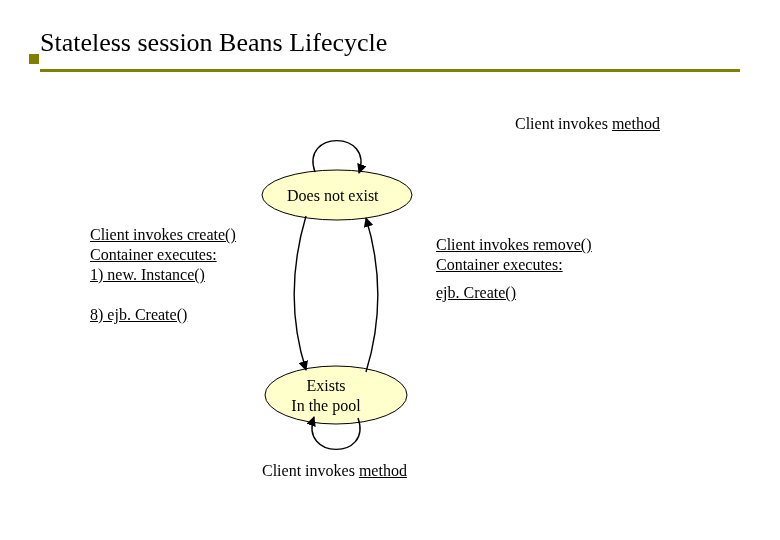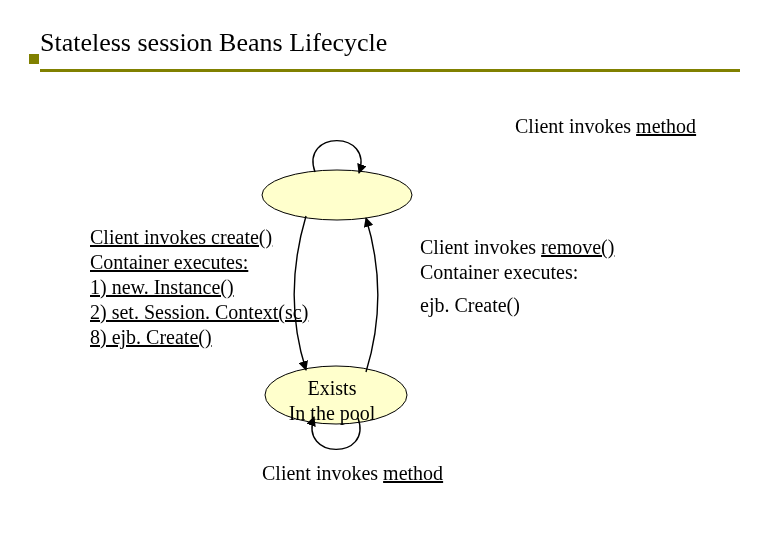--- a/index.html
+++ b/index.html
@@ -33,21 +33,21 @@
   }
   .bullet {
     position: absolute;
     left: 29px;
     top: 54px;
     width: 10px;
     height: 10px;
     background: #808000;
   }
   .text {
-    font-size: 20px;
+    font-size: 16px;
     line-height: 1.25;
   }
   .underline { text-decoration: underline; }
   svg { position: absolute; }
 </style>
 </head>
 <body>
 
 <div class="slide">
 
@@ -68,39 +68,40 @@
 
     <path d="M 315 172 C 300 130, 374 130, 359 173" fill="none" stroke="#000000" stroke-width="1.4" marker-end="url(#arrow)"></path>
 
     <path d="M 306 216 C 290 270, 290 320, 306 370" fill="none" stroke="#000000" stroke-width="1.4" marker-end="url(#arrow)"></path>
 
     <path d="M 366 372 C 382 320, 382 270, 366 218" fill="none" stroke="#000000" stroke-width="1.4" marker-end="url(#arrow)"></path>
 
     <path d="M 358 418 C 373 460, 299 460, 314 417" fill="none" stroke="#000000" stroke-width="1.4" marker-end="url(#arrow)"></path>
   </svg>
 
+  <div class="text" style="position:absolute; left:287px; top:186px;">Does not exist</div>
 
-  <div class="text" style="position:absolute; left:264px; top:376px; width:136px; text-align:center;">
+  <div class="text" style="position:absolute; left:258px; top:376px; width:136px; text-align:center;">
     <span>Exists</span><br>
     <span>In the pool</span>
   </div>
 
   <div class="text" style="position:absolute; left:515px; top:114px;">
     <span>Client invokes </span><span class="underline">method</span><br>
   </div>
 
   <div class="text" style="position:absolute; left:90px; top:225px;text-decoration:underline;">
     <span>Client invokes </span><span class="underline">create()</span><br>
     <span>Container executes:</span><br>
     <span>1)    new. Instance()</span><br>
-    <span>2)    set. Session. Context(sc)</span><br>
+    <br>
     <span>8)    ejb. Create()</span>
   </div>
 
-  <div class="text" style="position:absolute; left:420px; top:235px;">
+  <div class="text" style="position:absolute; left:436px; top:235px;text-decoration:underline;">
     <span>Client invokes </span><span class="underline">remove()</span><br>
     <span>Container executes:</span>
     <div style="height:8px;"></div>
     <span>ejb. Create()</span>
   </div>
 
   <div class="text" style="position:absolute; left:262px; top:461px;">
     <span>Client invokes </span><span class="underline">method</span>
   </div>
 

